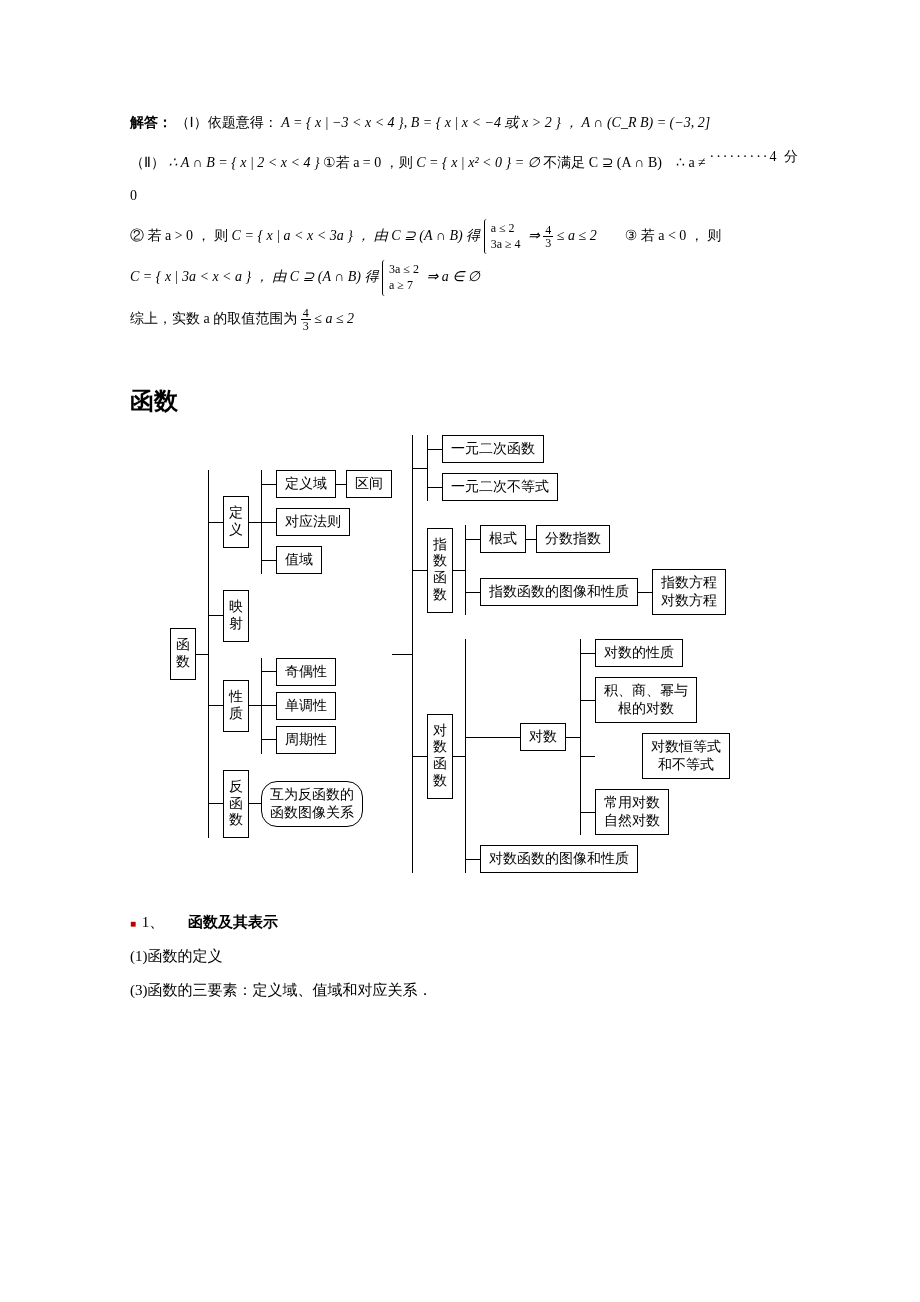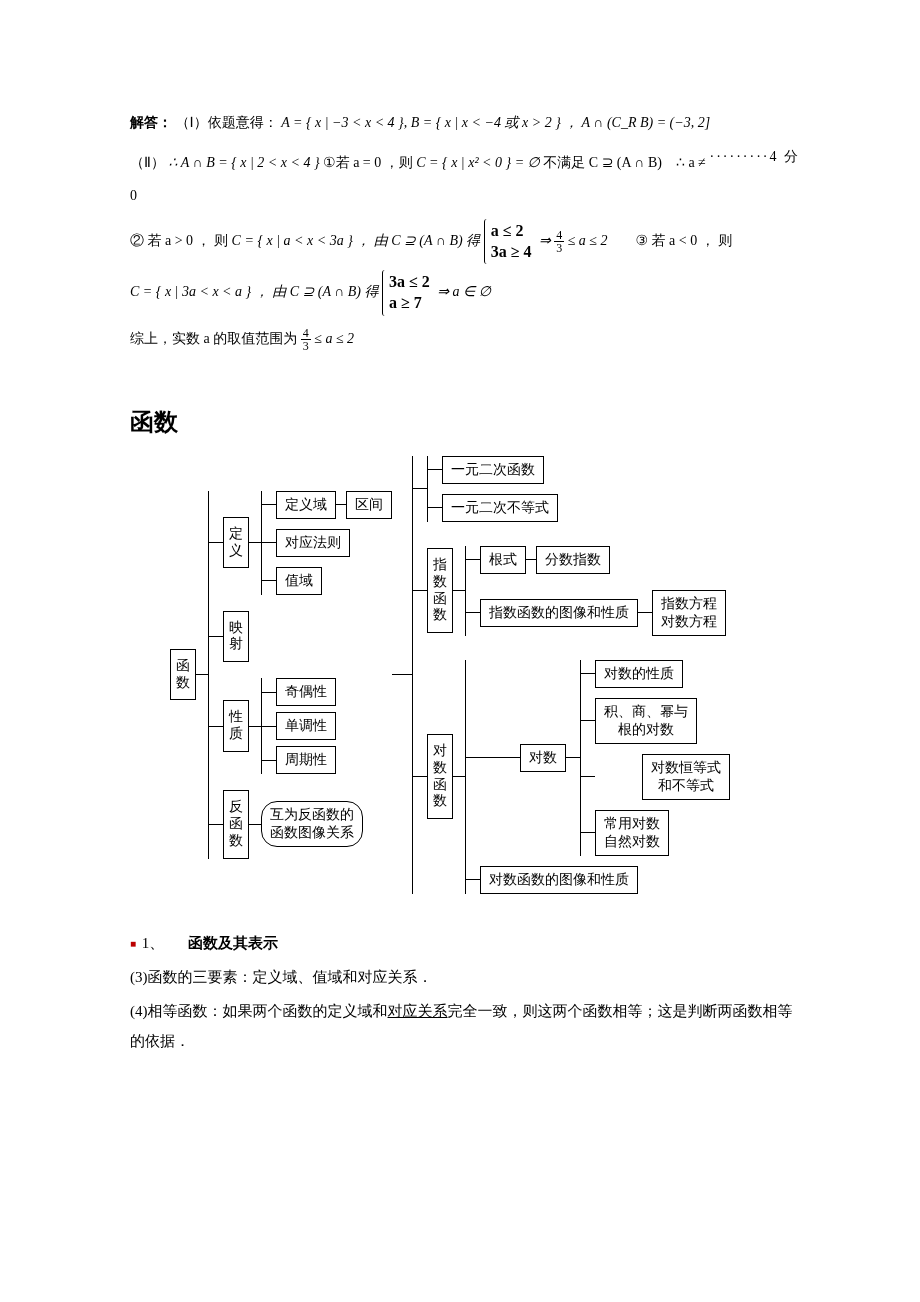--- a/index.html
+++ b/index.html
@@ -34,24 +34,23 @@
   .frac .n { display:block; border-bottom:1px solid #000; padding:0 2px;}
   .frac .d { display:block; padding:0 2px;}
   .brace {
     display: inline-block;
     vertical-align: middle;
     border-left: 1px solid #000;
     border-top-left-radius: 3px;
     border-bottom-left-radius: 3px;
     padding: 2px 4px 2px 6px;
     font-family: "Times New Roman", serif;
-    font-size: 16px;
+    font-size: 12px;
     line-height: 1.3;
     position: relative;
-    font-weight: bold;
   }
   .brace::before{
     content:"";
     position:absolute;
     left:-3px; top:50%;
     width:3px; height:6px;
     transform: translateY(-50%);
   }
   .right { float: right; }
   .dotsep { letter-spacing: 2px; }
@@ -336,19 +335,17 @@
 
     </div>
   </div>
 
   <div class="notes">
     <p>
       <span class="tiny-red">■</span>
       <span>1、</span>
       <span class="bold" style="font-family:'SimHei','SimSun';">函数及其表示</span>
     </p>
+    <p>(1)函数的定义</p>
     <p>(3)函数的三要素：定义域、值域和对应关系．</p>
-    <p>
-      <span>(4)相等函数：如果两个函数的定义域和</span><span class="underline">对应关系</span><span>完全一致，则这两个函数相等；这是判断两函数相等的依据．</span>
-    </p>
   </div>
 
 </div>
 
 </body></html>

